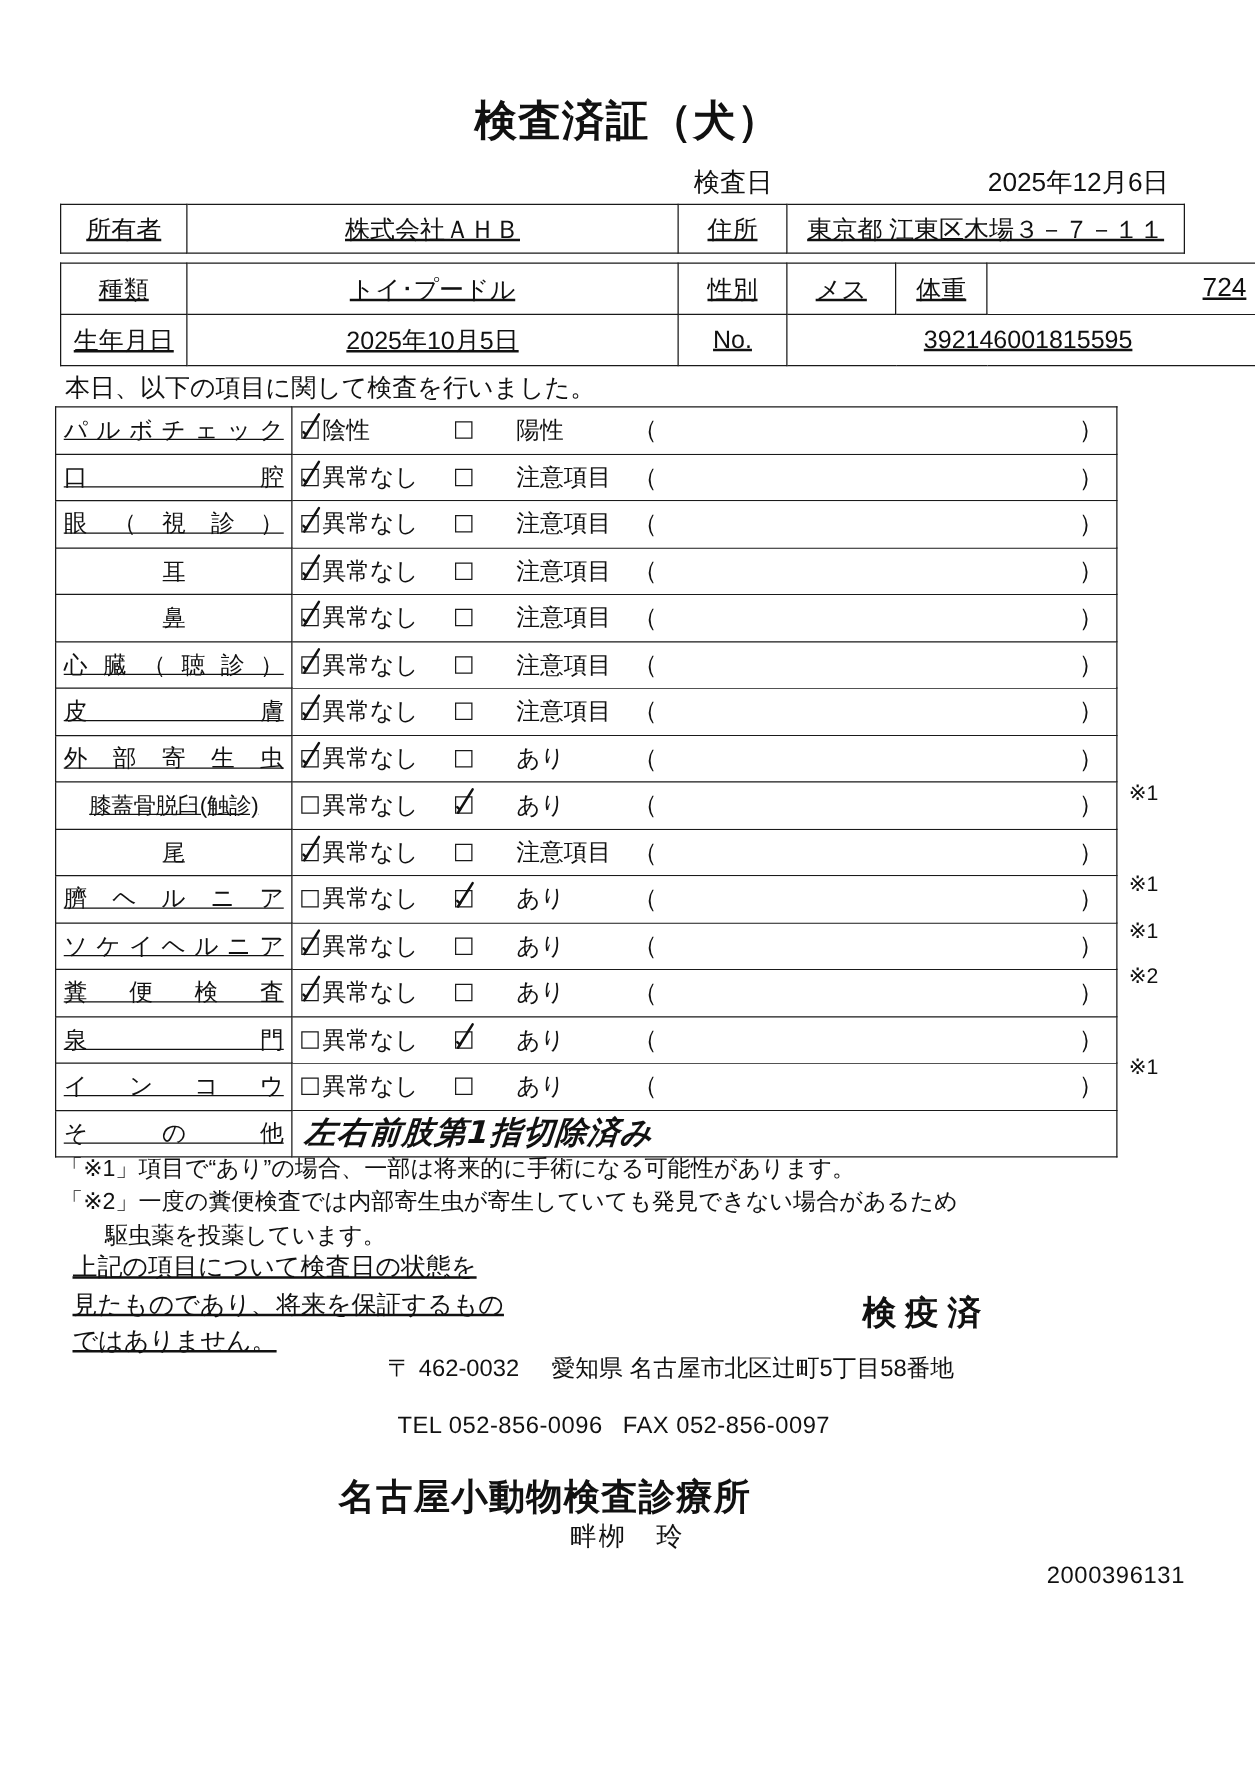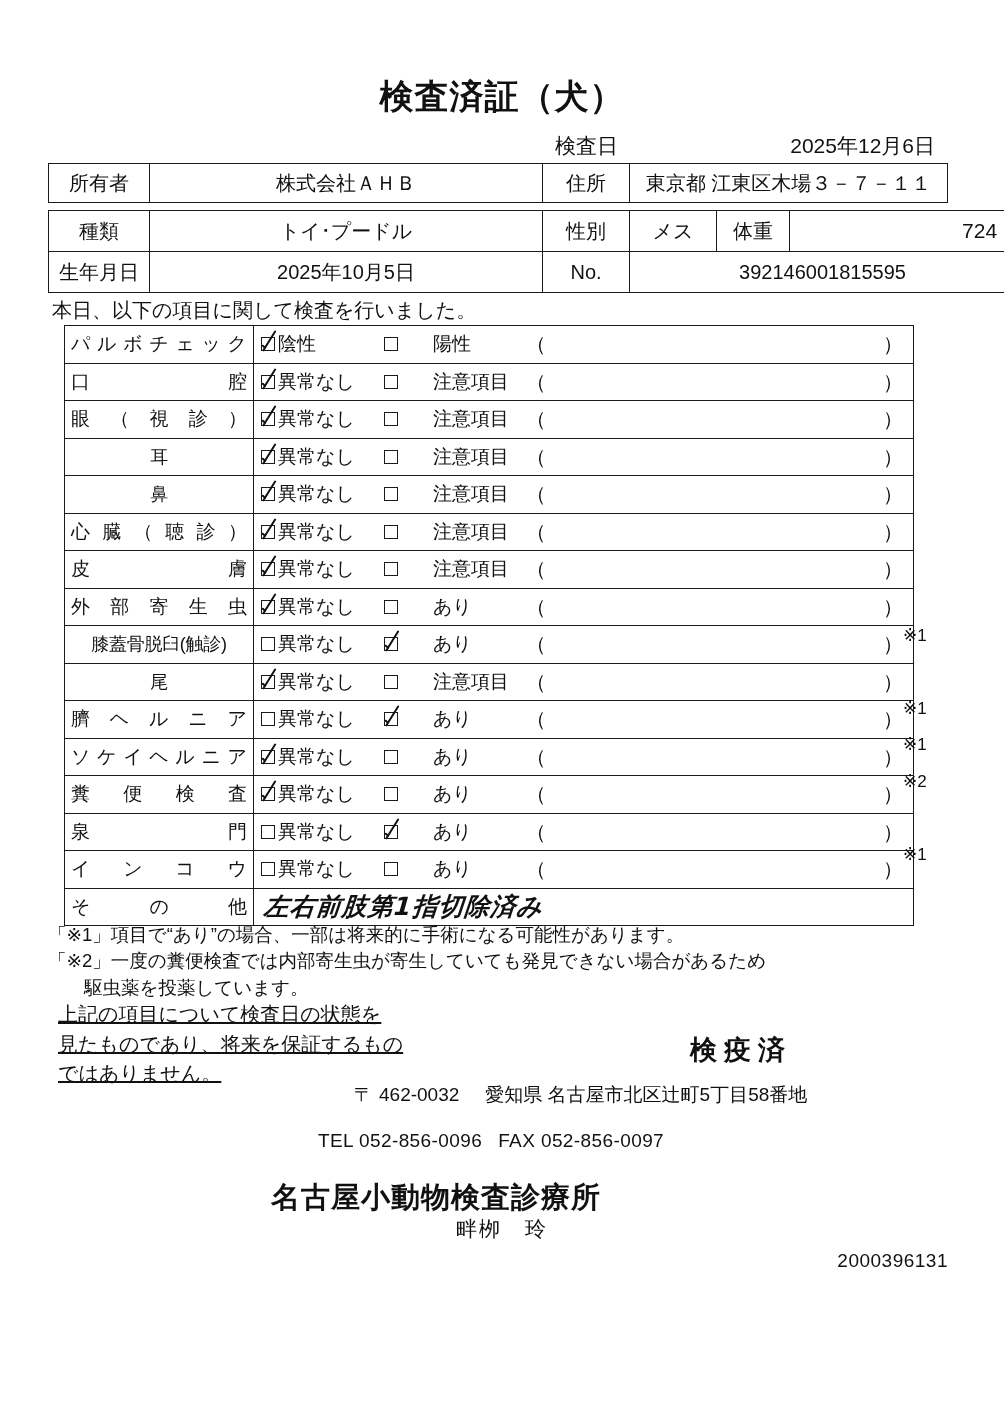--- a/index.html
+++ b/index.html
@@ -52,20 +52,21 @@
     border-collapse: collapse;
     table-layout: fixed;
     background: #fff;
   }
   .tbl td {
     border: 1.6px solid #1a1a1a;
     padding: 0;
     font-size: 20px;
     vertical-align: middle;
     background: #fff;
+    text-decoration: underline;
   }
 
   
   #owner-table { left: 48px; top: 163px; width: 900px; }
   #owner-table td { height: 38px; }
   .cell-lbl {
     text-align: center;
     font-size: 20px;
     padding: 0 6px;
   }
@@ -89,21 +90,21 @@
 
   
   .intro-line {
     position: absolute;
     left: 52px;
     top: 297px;
     font-size: 20px;
   }
 
   
-  #inspect-table { left: 64px; top: 325px; width: 850px; }
+  #inspect-table { left: 44px; top: 325px; width: 850px; }
   #inspect-table td {
     height: 36.5px;
   }
   td.item-label {
     width: 176px;
     padding: 0 6px;
     font-size: 19px;
     text-align: justify;
     text-align-last: justify;
     white-space: nowrap;
@@ -231,21 +232,20 @@
     letter-spacing: 7px;
   }
 
   
   .clinic-addr {
     position: absolute;
     left: 310px;
     top: 1082px;
     font-size: 19px;
     white-space: nowrap;
-    margin-left: 44px;
   }
   .zip-mark { padding-right: 6px; }
   .zip-num { padding-right: 26px; }
   .clinic-tel {
     position: absolute;
     left: 318px;
     top: 1130px;
     font-size: 19px;
     letter-spacing: 0.4px;
     white-space: nowrap;

